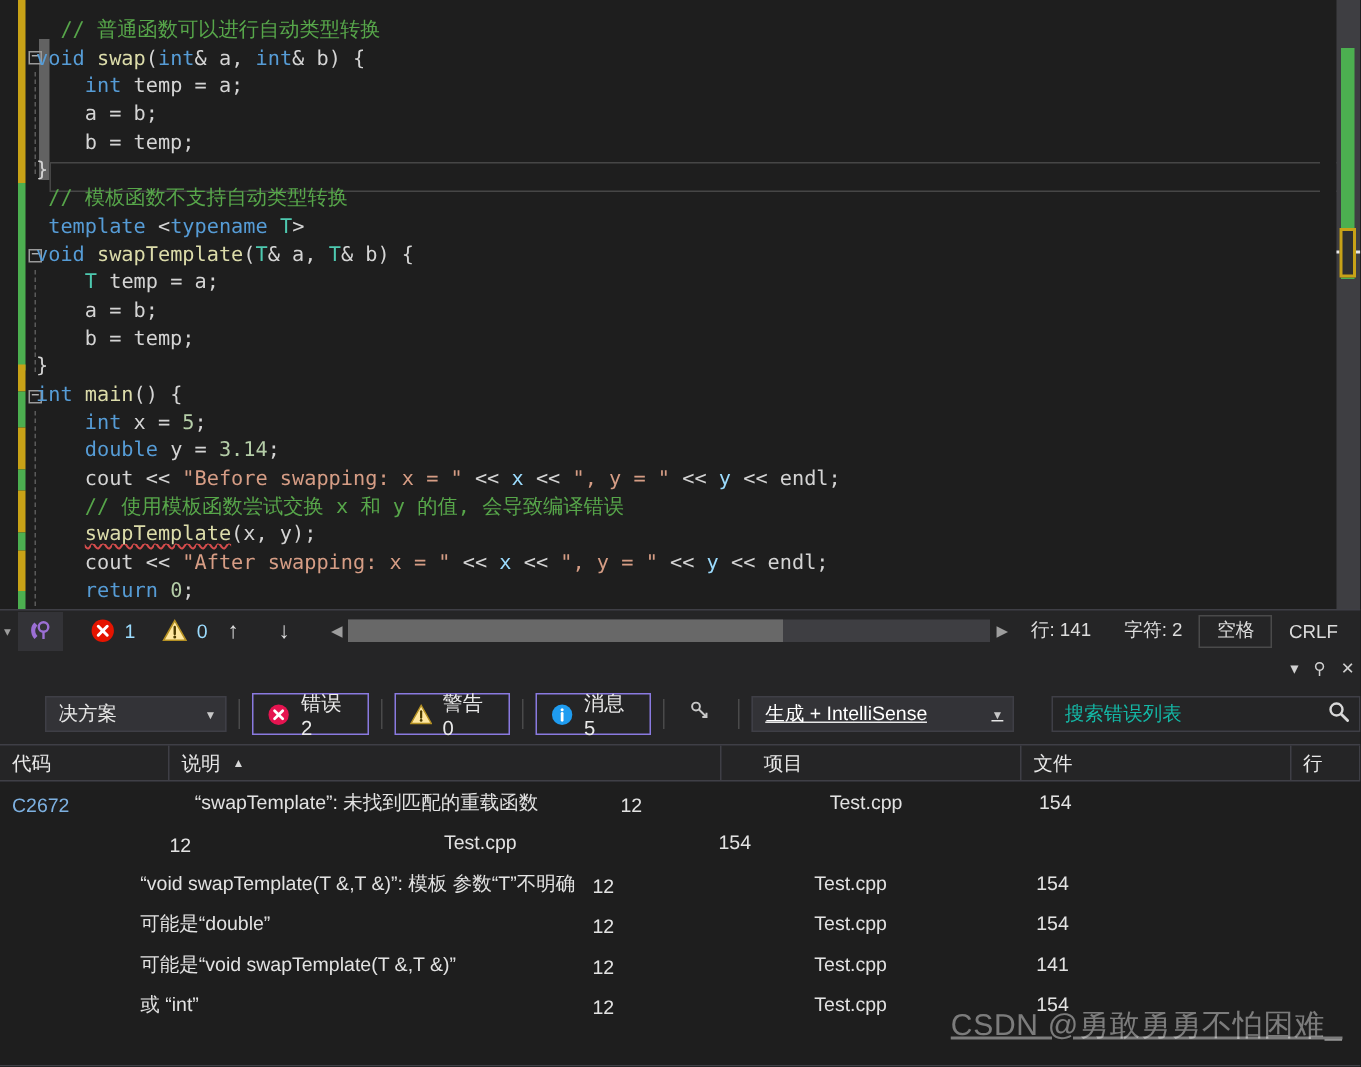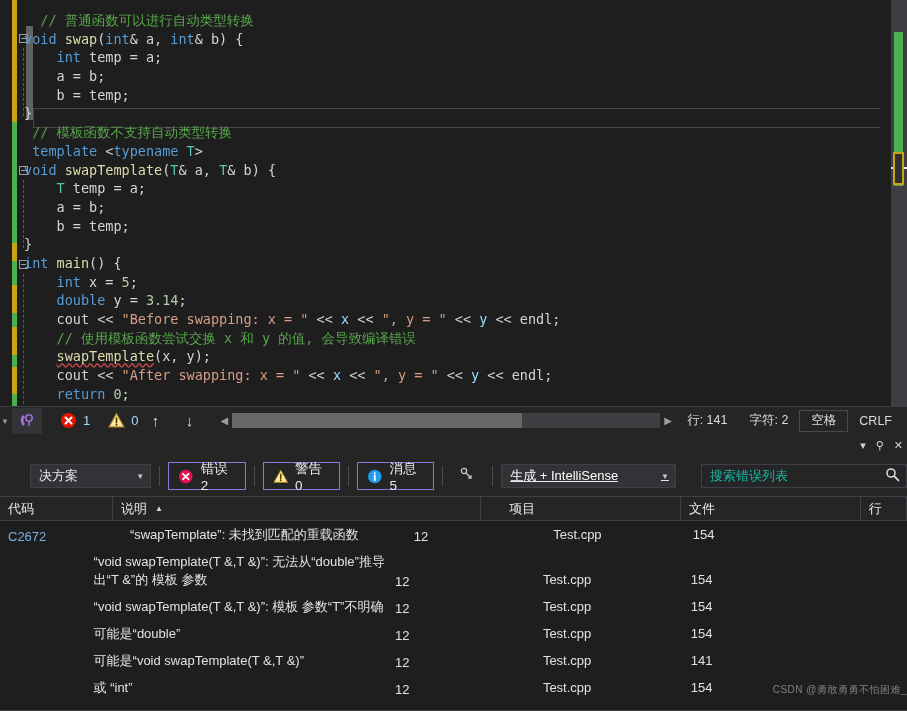--- a/index.html
+++ b/index.html
@@ -174,23 +174,23 @@
   .row {
     display: flex; align-items: flex-end; width: 722px;
     font-size: 13px; color: #e2e2e2; position: relative;
   }
   .row .c { padding: 5px 0 4px 8px; overflow: hidden; }
   .c-code { color: #7db0e0; }
   .c-desc { line-height: 18px; }
   .c-num, .c-file, .c-line { line-height: 18px; }
 
   .watermark {
-    position: absolute; right: 0; bottom: 14px;
-    color: rgba(255,255,255,0.42); font-size: 10px;
-    letter-spacing: .5px; pointer-events: none; white-space: nowrap;
+    position: absolute; right: 12px; bottom: 14px;
+    color: rgba(255,255,255,0.42); font-size: 20px;
+    letter-spacing: .5px; pointer-events: none; white-space: nowrap; text-decoration: underline;
   }
   .panel-bottom-line {
     position: absolute; left: 0; bottom: 0; width: 907px; height: 1px; background: #3f3f46;
   }
 </style>
 </head>
 <body>
 
 <div id="app">
 
@@ -367,21 +367,20 @@
     <div class="grid-body">
         <div class="row">
           <div class="c c-code" style="width: 105px;">C2672</div>
           <div class="c c-desc" style="width: 375px; margin-left: 41px;">“swapTemplate”: 未找到匹配的重载函数</div>
           <div class="c c-proj" style="width: 183px;">12</div>
           <div class="c c-file" style="width: 183px;">Test.cpp</div>
           <div class="c c-line" style="width: 47px;">154</div>
         </div>
         <div class="row">
           <div class="c c-code" style="width: 105px;"></div>
-          <div class="c c-desc" style="width: 375px;">“void swapTemplate(T &amp;,T &amp;)”: 无法从“double”推导出“T &amp;”的 模板 参数</div>
           <div class="c c-proj" style="width: 183px;">12</div>
           <div class="c c-file" style="width: 183px;">Test.cpp</div>
           <div class="c c-line" style="width: 47px;">154</div>
         </div>
         <div class="row">
           <div class="c c-code" style="width: 105px;"></div>
           <div class="c c-desc" style="width: 375px;">“void swapTemplate(T &amp;,T &amp;)”: 模板 参数“T”不明确</div>
           <div class="c c-proj" style="width: 183px;">12</div>
           <div class="c c-file" style="width: 183px;">Test.cpp</div>
           <div class="c c-line" style="width: 47px;">154</div>

